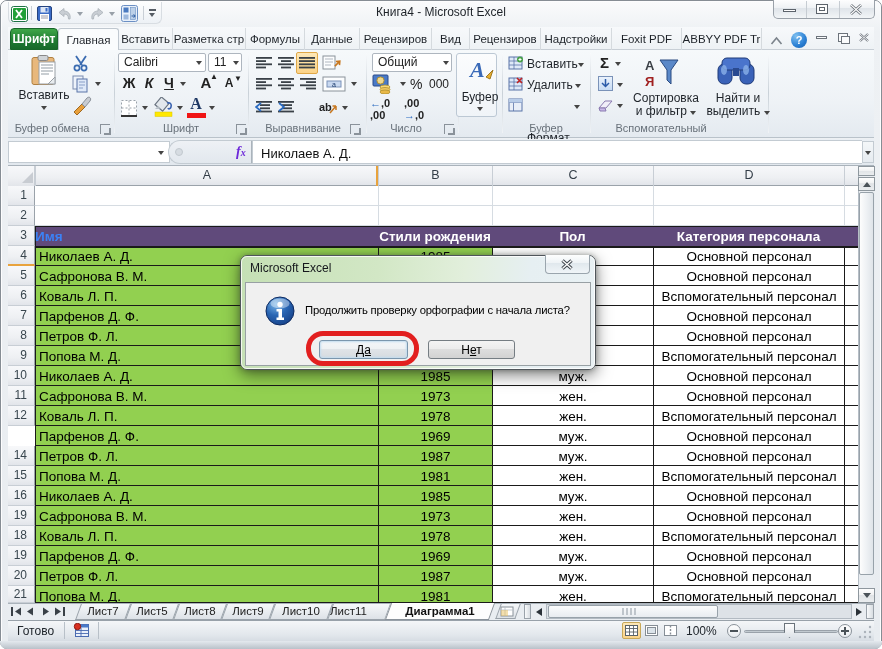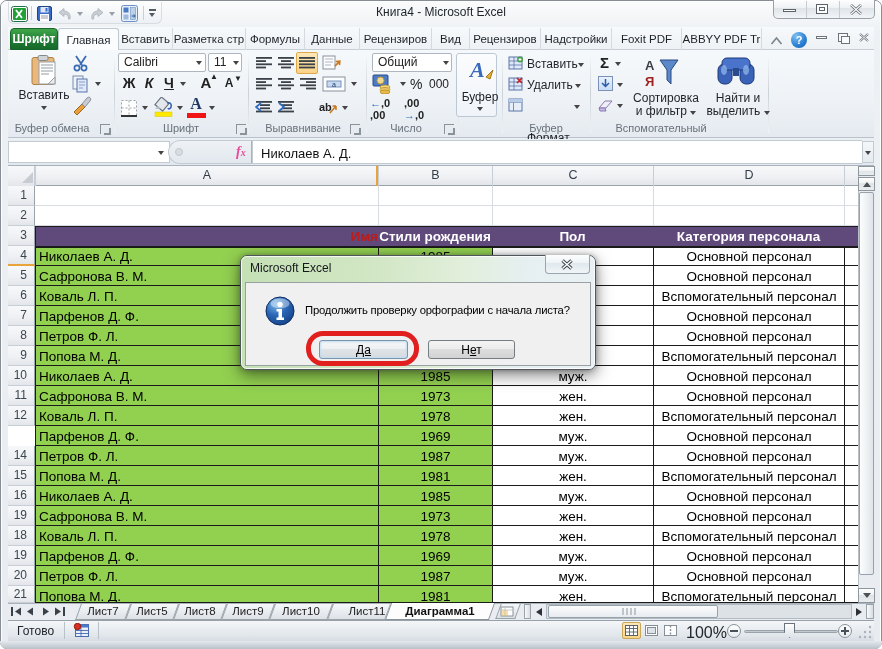--- a/index.html
+++ b/index.html
@@ -308,21 +308,21 @@
  <ellipse cx="30" cy="14" rx="3" ry="5" fill="#8ab0e8" opacity="0.8"></ellipse>
 </svg>
 <div class="a" style="left:698px;top:92px;width:80px;font-size:12px;color:#1e2329;text-align:center;line-height:13px;">Найти и<br>выделить <span class="dd" style="border-top-color:#444;"></span></div>
 
 <div class="a" style="left:8px;top:139px;width:866px;height:27px;background:linear-gradient(#eaeff4,#e2e8ee);border-bottom:1px solid #aab3bb;"></div>
 <div class="a" style="left:8px;top:141px;width:162px;height:22px;background:#fff;border:1px solid #c3cbd2;"></div>
 <div class="a dd" style="left:158px;top:151px;"></div>
 <div class="a" style="left:168px;top:140px;width:84px;height:24px;background:linear-gradient(#eef1f5,#e2e8ee);border:1px solid #c3cbd2;border-radius:12px 0 0 12px;border-right:1px solid #aab3bb;"></div>
 <div class="a" style="left:175px;top:148px;width:8px;height:8px;border-radius:4px;background:#d6dce2;border:1px solid #c2c9cf;"></div>
 <div class="a" style="left:252px;top:140px;width:610px;height:24px;background:#fff;border:1px solid #c3cbd2;border-right:none;"></div>
-<div class="a" style="left:236px;top:144px;font-size:14px;font-style:italic;font-weight:bold;color:#ec4899;font-family:'Liberation Serif',serif;">f<span style="font-size:10px;">x</span></div>
+<div class="a" style="left:236px;top:144px;font-size:14px;font-style:italic;font-weight:bold;color:#6d28d9;font-family:'Liberation Serif',serif;">f<span style="font-size:10px;">x</span></div>
 <div class="a" style="left:261px;top:146px;font-size:13px;color:#111;">Николаев А. Д.</div>
 <div class="a" style="left:862px;top:141px;width:12px;height:22px;background:linear-gradient(#f4f7f9,#e6ebf0);border:1px solid #c3cbd2;"></div>
 <div class="a dd" style="left:865px;top:151px;"></div>
 
 <div class="a" style="left:8px;top:166px;width:850px;height:437px;background:#fff;"></div>
 <div class="a" style="left:8px;top:166px;width:850px;height:20px;background:linear-gradient(#f7f8fa,#eef0f3 60%,#e2e5ea);border-bottom:1px solid #9aa2aa;"></div>
 <div class="a" style="left:35px;top:166px;width:343px;height:20px;border-left:1px solid #c8ced5;font-size:12.5px;color:#333d47;text-align:center;line-height:19px;">A</div>
 <div class="a" style="left:378px;top:166px;width:114px;height:20px;border-left:1px solid #c8ced5;font-size:12.5px;color:#333d47;text-align:center;line-height:19px;">B</div>
 <div class="a" style="left:492px;top:166px;width:161px;height:20px;border-left:1px solid #c8ced5;font-size:12.5px;color:#333d47;text-align:center;line-height:19px;">C</div>
 <div class="a" style="left:653px;top:166px;width:191px;height:20px;border-left:1px solid #c8ced5;font-size:12.5px;color:#333d47;text-align:center;line-height:19px;">D</div>
@@ -351,21 +351,21 @@
 <div class="a" style="left:8px;top:546px;width:27px;height:20px;background:linear-gradient(#f7f8fa,#eef0f3 60%,#e2e5ea);border-right:1px solid #9aa2aa;border-bottom:1px solid #c8ced5;font-size:12px;color:#39464e;text-align:right;line-height:19px;padding-right:7px;">19</div>
 <div class="a" style="left:8px;top:566px;width:27px;height:20px;background:linear-gradient(#f7f8fa,#eef0f3 60%,#e2e5ea);border-right:1px solid #9aa2aa;border-bottom:1px solid #c8ced5;font-size:12px;color:#39464e;text-align:right;line-height:19px;padding-right:7px;">20</div>
 <div class="a" style="left:8px;top:586px;width:27px;height:17px;background:linear-gradient(#f7f8fa,#eef0f3 60%,#e2e5ea);border-right:1px solid #9aa2aa;border-bottom:1px solid #c8ced5;font-size:12px;color:#39464e;text-align:right;line-height:16px;padding-right:7px;">21</div>
 <div class="a" style="left:35px;top:205px;width:823px;height:1px;background:#d6dce2;"></div>
 <div class="a" style="left:35px;top:225px;width:823px;height:1px;background:#d6dce2;"></div>
 <div class="a" style="left:378px;top:186px;width:1px;height:40px;background:#d6dce2;"></div>
 <div class="a" style="left:492px;top:186px;width:1px;height:40px;background:#d6dce2;"></div>
 <div class="a" style="left:653px;top:186px;width:1px;height:40px;background:#d6dce2;"></div>
 <div class="a" style="left:844px;top:186px;width:1px;height:40px;background:#d6dce2;"></div>
 <div class="a" style="left:35px;top:226px;width:823px;height:22px;background:#604a7b;border-top:1px solid #1a1a1a;border-bottom:2px solid #1a1a1a;border-left:1px solid #1a1a1a;z-index:2;"></div>
-<div class="a" style="left:35px;top:227px;width:343px;height:19px;font-size:13.5px;font-weight:bold;color:#b91c1c;text-align:right;line-height:19px;z-index:3;padding-left:17px;">Имя</div>
+<div class="a" style="left:35px;top:227px;width:343px;height:19px;font-size:13.5px;font-weight:bold;color:#3b82f6;text-align:left;line-height:19px;z-index:3;">Имя</div>
 <div class="a" style="left:378px;top:227px;width:114px;height:19px;font-size:13.5px;font-weight:bold;color:#fff;text-align:center;line-height:19px;z-index:3;">Стили рождения</div>
 <div class="a" style="left:492px;top:227px;width:161px;height:19px;font-size:13.5px;font-weight:bold;color:#fff;text-align:center;line-height:19px;z-index:3;">Пол</div>
 <div class="a" style="left:653px;top:227px;width:191px;height:19px;font-size:13.5px;font-weight:bold;color:#fff;text-align:center;line-height:19px;z-index:3;">Категория персонала</div>
 <div class="a" style="left:35px;top:246px;width:343px;height:20px;overflow:hidden;background:#92d050;border-bottom:1px solid #1a1a1a;border-left:1px solid #1a1a1a;font-size:13.5px;color:#000;line-height:21px;padding-left:3px;">Николаев А. Д.</div>
 <div class="a" style="left:378px;top:246px;width:114px;height:20px;overflow:hidden;background:#92d050;border-bottom:1px solid #1a1a1a;border-left:1px solid #1a1a1a;font-size:13.5px;color:#000;line-height:21px;text-align:center;">1985</div>
 <div class="a" style="left:492px;top:246px;width:161px;height:20px;overflow:hidden;background:#fff;border-bottom:1px solid #1a1a1a;border-left:1px solid #1a1a1a;font-size:13.5px;color:#000;line-height:25px;text-align:center;">муж.</div>
 <div class="a" style="left:653px;top:246px;width:191px;height:20px;overflow:hidden;background:#fff;border-bottom:1px solid #1a1a1a;border-left:1px solid #1a1a1a;font-size:13.5px;color:#000;line-height:21px;text-align:center;">Основной персонал</div>
 <div class="a" style="left:844px;top:246px;width:14px;height:20px;overflow:hidden;background:#fff;border-bottom:1px solid #1a1a1a;border-left:1px solid #1a1a1a;"></div>
 <div class="a" style="left:35px;top:266px;width:343px;height:20px;overflow:hidden;background:#92d050;border-bottom:1px solid #1a1a1a;border-left:1px solid #1a1a1a;font-size:13.5px;color:#000;line-height:21px;padding-left:3px;">Сафронова В. М.</div>
 <div class="a" style="left:378px;top:266px;width:114px;height:20px;overflow:hidden;background:#92d050;border-bottom:1px solid #1a1a1a;border-left:1px solid #1a1a1a;font-size:13.5px;color:#000;line-height:21px;text-align:center;">1973</div>
@@ -476,21 +476,21 @@
 <div class="a" style="left:78px;top:605px;width:50px;font-size:11.5px;color:#222;text-align:center;">Лист7</div>
 <div class="a" style="left:128px;top:604px;width:48px;height:16px;background:linear-gradient(#f6f8fa,#dde2e7);border:1px solid #9aa2aa;border-top:none;transform:skewX(-20deg);"></div>
 <div class="a" style="left:128px;top:605px;width:48px;font-size:11.5px;color:#222;text-align:center;">Лист5</div>
 <div class="a" style="left:176px;top:604px;width:48px;height:16px;background:linear-gradient(#f6f8fa,#dde2e7);border:1px solid #9aa2aa;border-top:none;transform:skewX(-20deg);"></div>
 <div class="a" style="left:176px;top:605px;width:48px;font-size:11.5px;color:#222;text-align:center;">Лист8</div>
 <div class="a" style="left:224px;top:604px;width:48px;height:16px;background:linear-gradient(#f6f8fa,#dde2e7);border:1px solid #9aa2aa;border-top:none;transform:skewX(-20deg);"></div>
 <div class="a" style="left:224px;top:605px;width:48px;font-size:11.5px;color:#222;text-align:center;">Лист9</div>
 <div class="a" style="left:272px;top:604px;width:58px;height:16px;background:linear-gradient(#f6f8fa,#dde2e7);border:1px solid #9aa2aa;border-top:none;transform:skewX(-20deg);"></div>
 <div class="a" style="left:272px;top:605px;width:58px;font-size:11.5px;color:#222;text-align:center;">Лист10</div>
 <div class="a" style="left:330px;top:604px;width:58px;height:16px;background:linear-gradient(#f6f8fa,#dde2e7);border:1px solid #9aa2aa;border-top:none;transform:skewX(-20deg);"></div>
-<div class="a" style="left:330px;top:605px;width:74px;font-size:11.5px;color:#222;text-align:center;">Лист11</div>
+<div class="a" style="left:330px;top:605px;width:74px;font-size:11.5px;color:#222;text-align:left;">Лист11</div>
 <div class="a" style="left:388px;top:603px;width:104px;height:17px;background:#fdfdfd;border:1px solid #8a929a;border-top:none;transform:skewX(-20deg);"></div>
 <div class="a" style="left:388px;top:605px;width:104px;font-size:11.5px;font-weight:bold;color:#111;text-align:center;">Диаграмма1</div>
 
 <div class="a" style="left:498px;top:604px;width:20px;height:15px;background:linear-gradient(#f6f8fa,#dde2e7);border:1px solid #9aa2aa;border-top:none;transform:skewX(-20deg);"></div>
 <svg class="a" style="left:500px;top:606px" width="14" height="11" viewBox="0 0 14 11">
     <rect x="1" y="1" width="12" height="9" fill="#fff" stroke="#8a929a"></rect>
     <path d="M1 4h12M5 1v9" stroke="#b8c0c8" stroke-width="0.8"></path>
     <path d="M1 4 L8 4 L8 10 L1 10 Z" fill="#e8c060" opacity="0.5"></path>
   </svg>
 <div class="a" style="left:524px;top:604px;width:7px;height:15px;background:linear-gradient(90deg,#f8fafb,#d8dde2);border:1px solid #9aa2aa;"></div>
@@ -520,21 +520,21 @@
     <path d="M0.5 3.5h12M0.5 7h12M4.5 0.5v10M8.5 0.5v10" stroke="#5a6268" stroke-width="0.9"></path>
   </svg>
 <svg class="a" style="left:645px;top:625px" width="13" height="11" viewBox="0 0 13 11">
     <rect x="0.5" y="0.5" width="12" height="10" fill="#fff" stroke="#868e96"></rect>
     <rect x="2.5" y="2.5" width="8" height="6" fill="#dce4ea" stroke="#868e96"></rect>
   </svg>
 <svg class="a" style="left:664px;top:625px" width="13" height="11" viewBox="0 0 13 11">
     <rect x="0.5" y="0.5" width="12" height="10" fill="#fff" stroke="#868e96"></rect>
     <path d="M6.5 0.5 V10.5" stroke="#868e96" stroke-width="1.4" stroke-dasharray="2 1.5"></path>
   </svg>
-<div class="a" style="left:686px;top:624px;font-size:16px;color:#20262c;">100%</div>
+<div class="a" style="left:686px;top:624px;font-size:12px;color:#20262c;">100%</div>
 <div class="a" style="left:727px;top:624px;width:14px;height:14px;border:1px solid #8a929a;border-radius:8px;background:linear-gradient(#fdfdfd,#e8ecf0);"></div>
 <div class="a" style="left:730px;top:630px;width:8px;height:2px;background:#4a5258;"></div>
 <div class="a" style="left:744px;top:630px;width:94px;height:3px;background:#c2cad0;border:1px solid #9aa2aa;border-radius:2px;"></div>
 <div class="a" style="left:784px;top:623px;width:11px;height:15px;background:linear-gradient(#fdfdfd,#dfe4e9);border:1px solid #6a737b;clip-path:polygon(0 0,100% 0,100% 60%,50% 100%,0 60%);"></div>
 <div class="a" style="left:838px;top:624px;width:14px;height:14px;border:1px solid #8a929a;border-radius:8px;background:linear-gradient(#fdfdfd,#e8ecf0);"></div>
 <div class="a" style="left:841px;top:630px;width:8px;height:2px;background:#4a5258;"></div>
 <div class="a" style="left:844px;top:627px;width:2px;height:8px;background:#4a5258;"></div>
 <svg class="a" style="left:857px;top:624px" width="16" height="15" viewBox="0 0 16 15">
  <g fill="#aab2ba">
       <circle cx="13" cy="3" r="1.2"></circle>

